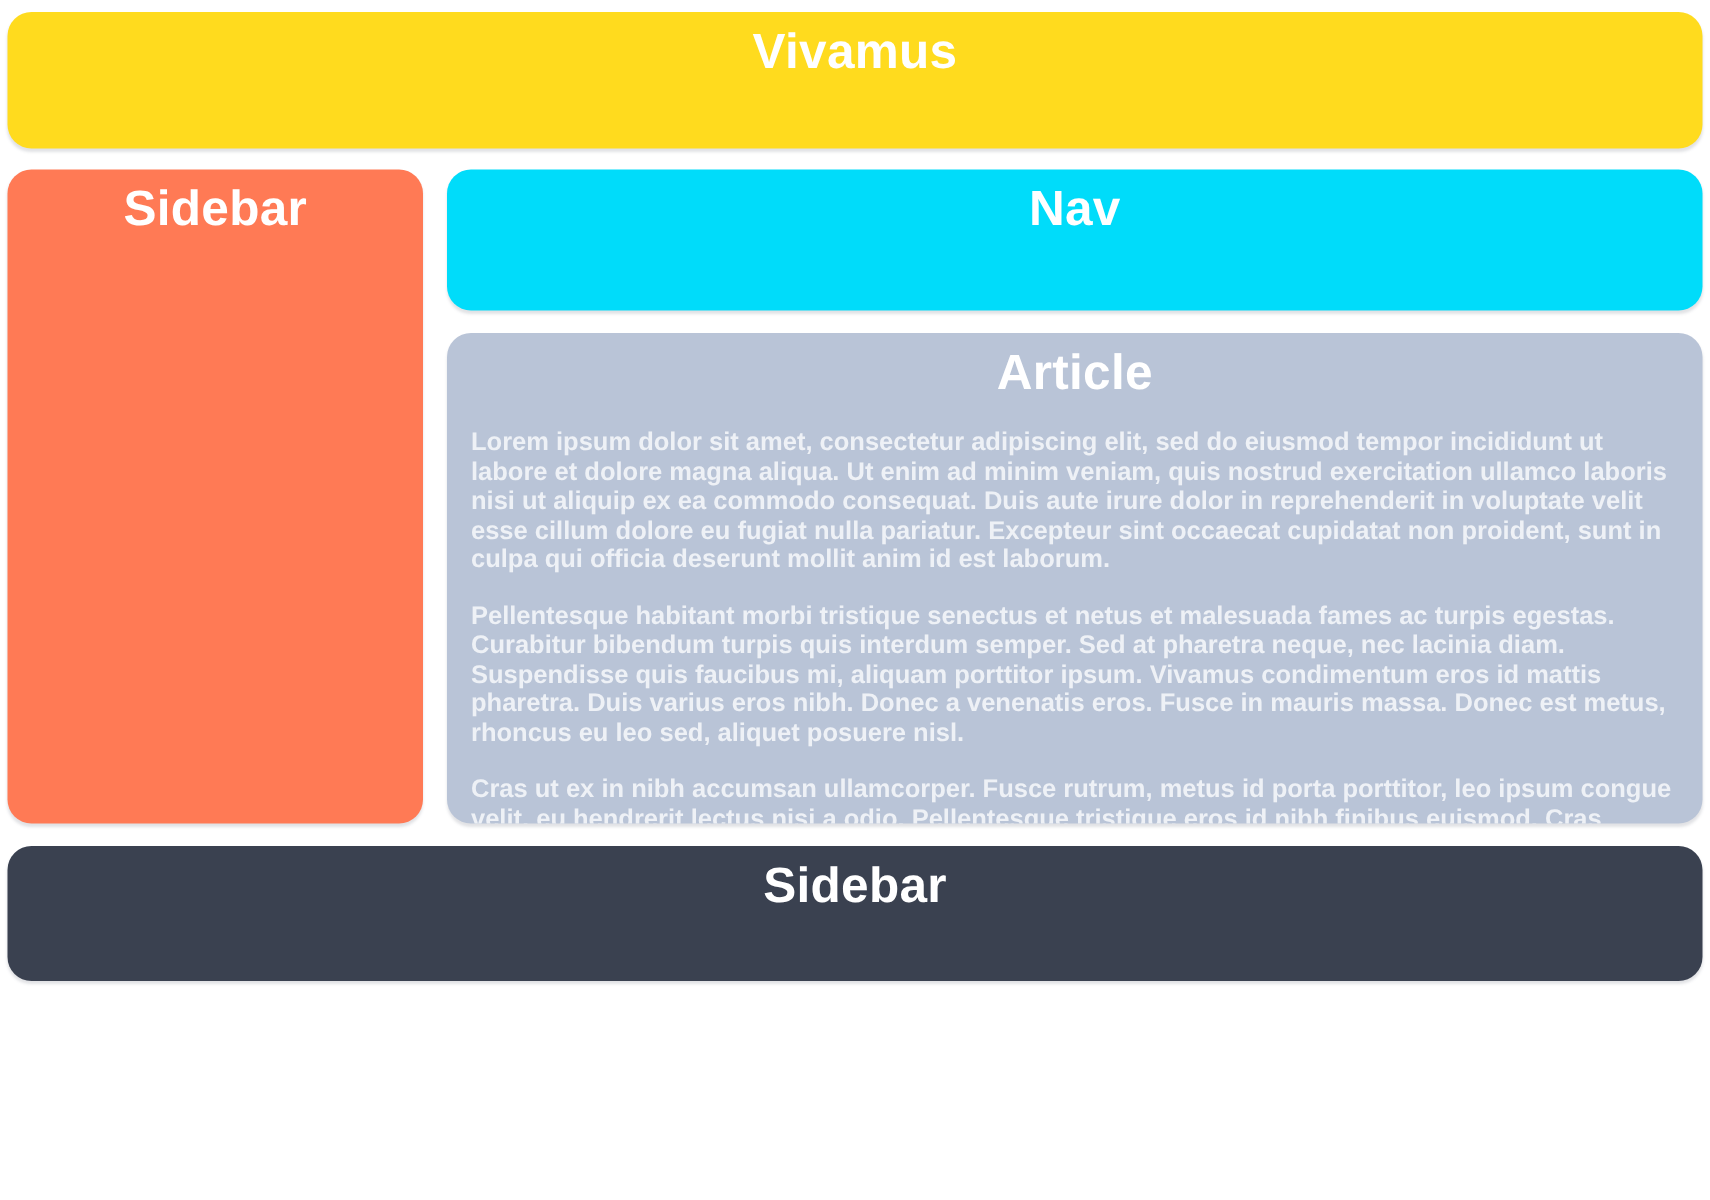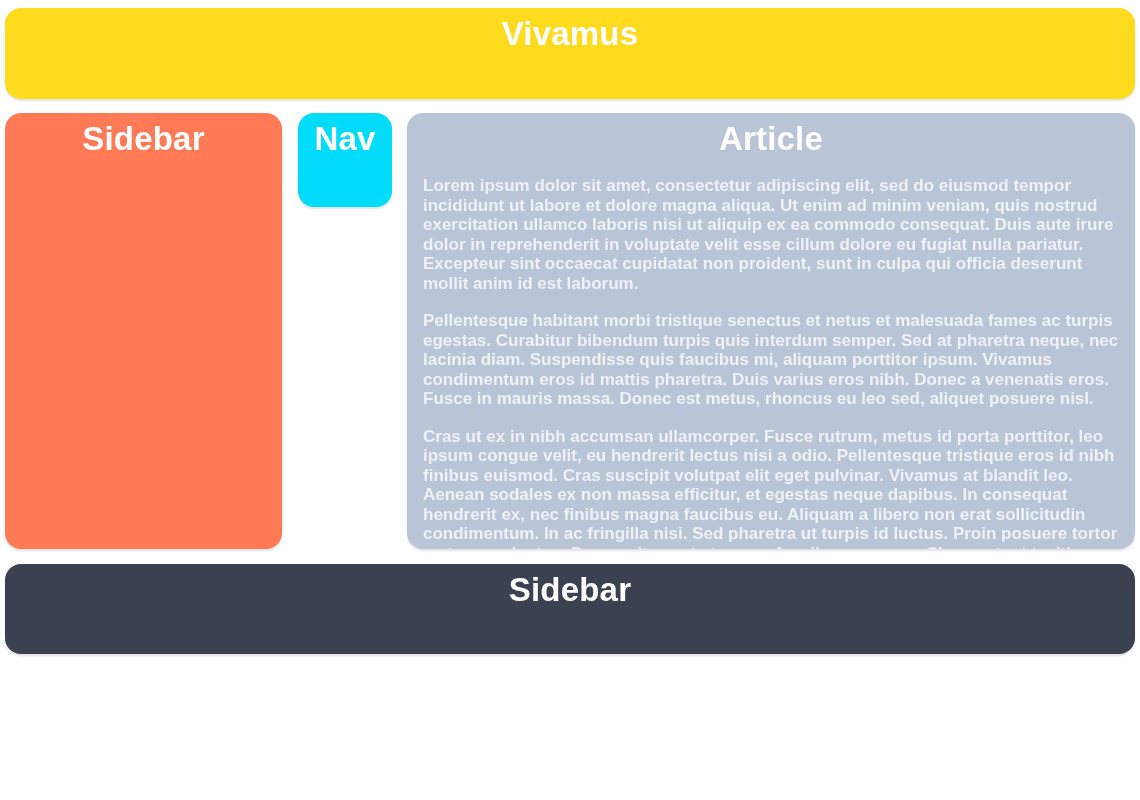--- a/index.html
+++ b/index.html
@@ -50,21 +50,21 @@
     margin-top: 14px;
   }
   .site-sidebar {
     width: 277px;
     flex: 0 0 277px;
     background: var(--sidebar);
   }
   .right-col {
     flex: 1;
     display: flex;
-    flex-direction: row;
+    flex-direction: column;
     gap: 15px;
     min-width: 0;
   }
   .site-nav {
     height: 94px;
     flex: 0 0 94px;
     background: var(--nav);
   }
   .site-article {
     flex: 1;

